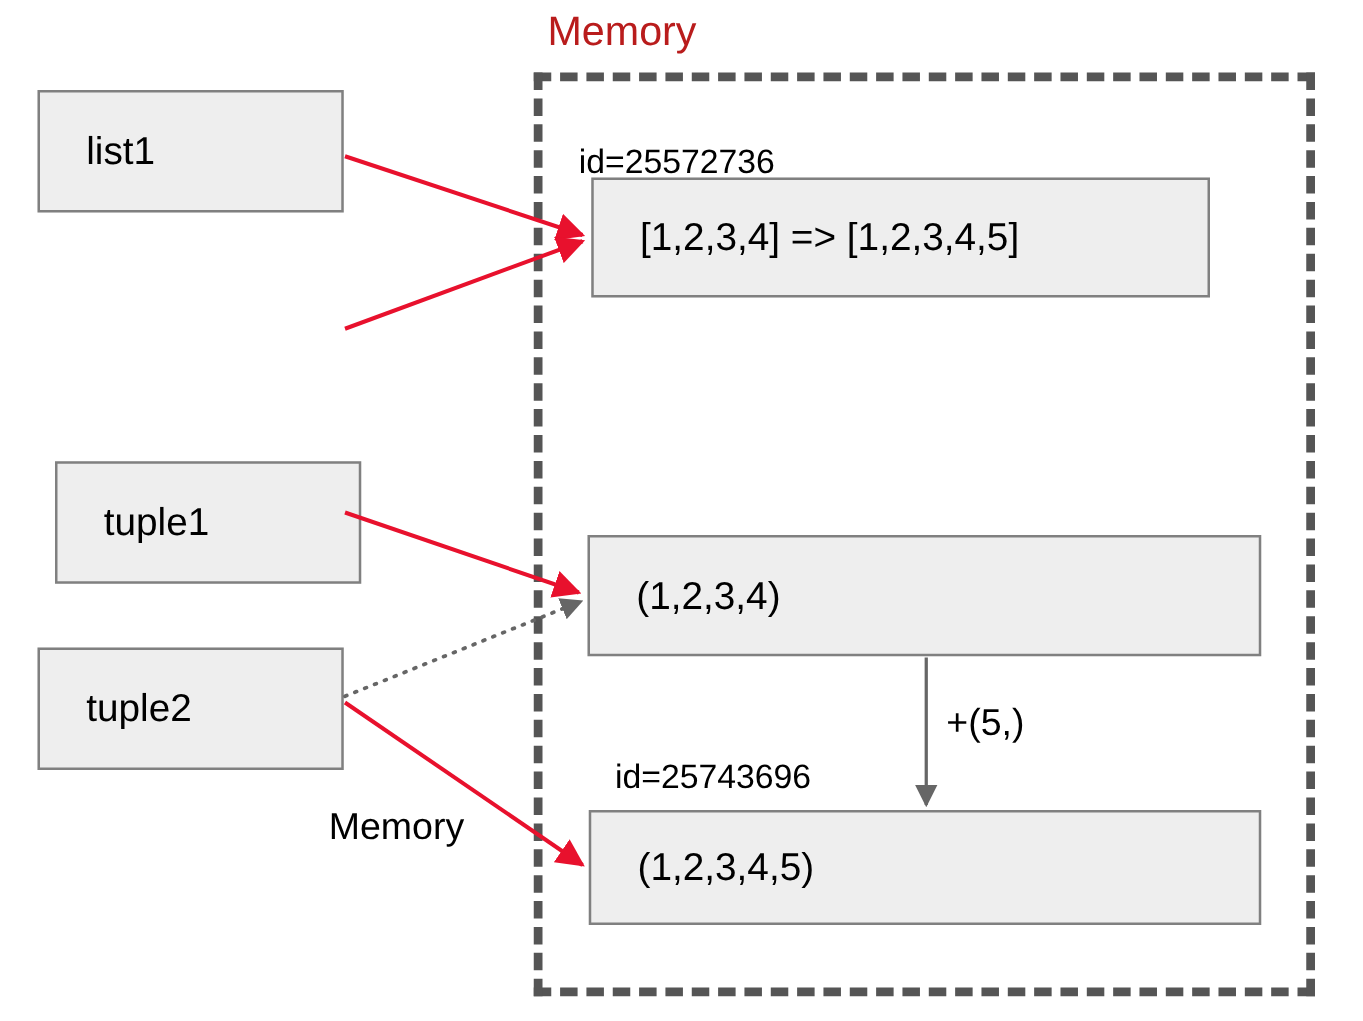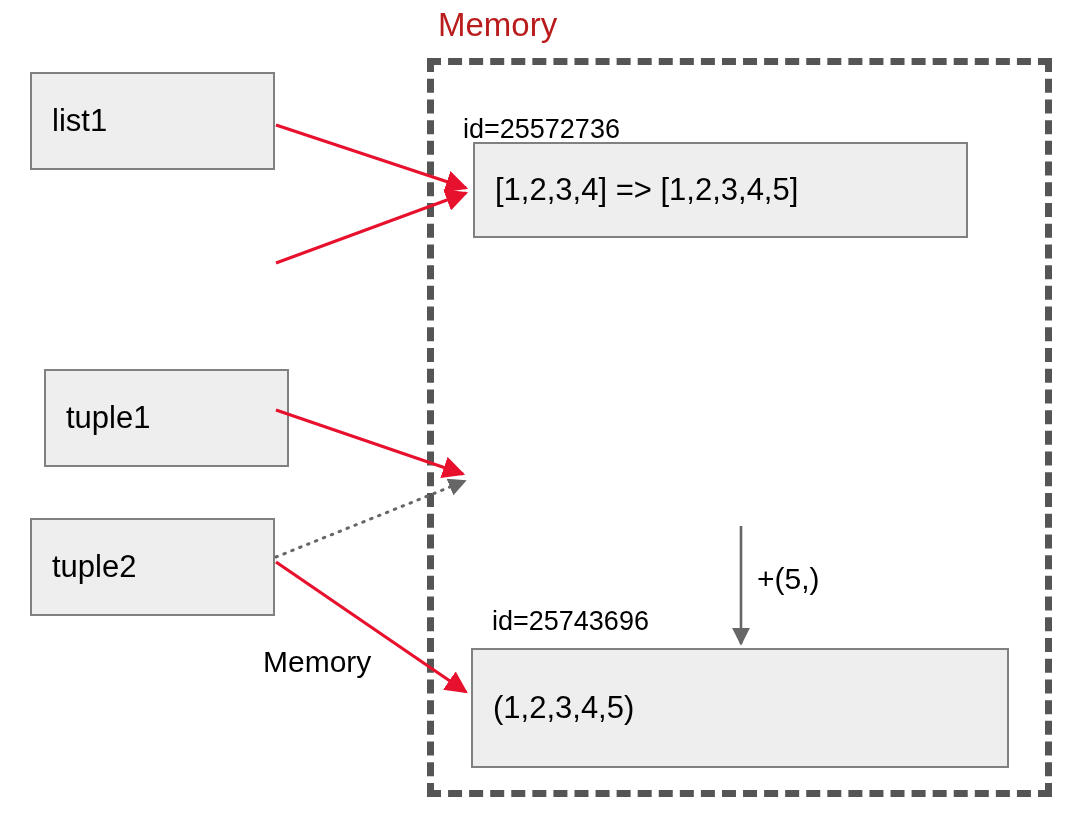--- a/index.html
+++ b/index.html
@@ -40,34 +40,34 @@
     position: absolute;
     background: #eeeeee;
     border: 2px solid #808080;
     box-sizing: border-box;
     display: flex;
     align-items: center;
   }
   .node .node-label {
     font-size: 31px;
     color: #000000;
-    padding-left: 20px;
+    padding-left: 37px;
     white-space: nowrap;
   }
   
   .var-box { width: 245px; height: 98px; }
   #var-list1  { left: 30px;  top: 72px;  }
   #var-list2  { left: 30px;  top: 208px; }
   #var-tuple1 { left: 44px;  top: 369px; }
   #var-tuple2 { left: 30px;  top: 518px; }
 
   
   #mem-box-0 { left: 473px; top: 142px; width: 495px; height: 96px; }
   #mem-box-1 { left: 470px; top: 428px; width: 539px; height: 97px; }
-  #mem-box-2 { left: 471px; top: 648px; width: 538px; height: 120px; }
+  #mem-box-2 { left: 471px; top: 648px; width: 538px; height: 92px; }
 
   
   .id-caption {
     position: absolute;
     font-size: 27px;
     color: #000000;
     white-space: nowrap;
   }
   #id-caption-0 { left: 463px; top: 114px; }
   #id-caption-1 { left: 478px; top: 392px; }
@@ -110,20 +110,23 @@
   <div class="node var-box" id="var-tuple2">
     <span class="node-label">tuple2</span>
   </div>
 
   <div class="id-caption" id="id-caption-0">id=25572736</div>
   <div class="id-caption" id="id-caption-2">id=25743696</div>
 
   <div class="node" id="mem-box-0">
     <span class="node-label">[1,2,3,4] =&gt; [1,2,3,4,5]</span>
   </div>
+  <div class="node" id="mem-box-1">
+    <span class="node-label">(1,2,3,4)</span>
+  </div>
   <div class="node" id="mem-box-2">
     <span class="node-label">(1,2,3,4,5)</span>
   </div>
 
   <div class="annotation" id="annotation-update">Memory</div>
   <div class="annotation" id="annotation-plus5">+(5,)</div>
 
   <svg id="connectors" viewBox="0 0 1090 817" xmlns="http://www.w3.org/2000/svg">
     <defs>
       <marker id="arrow-red" viewBox="0 0 10 10" refX="9" refY="5" markerWidth="7" markerHeight="7" orient="auto-start-reverse">

